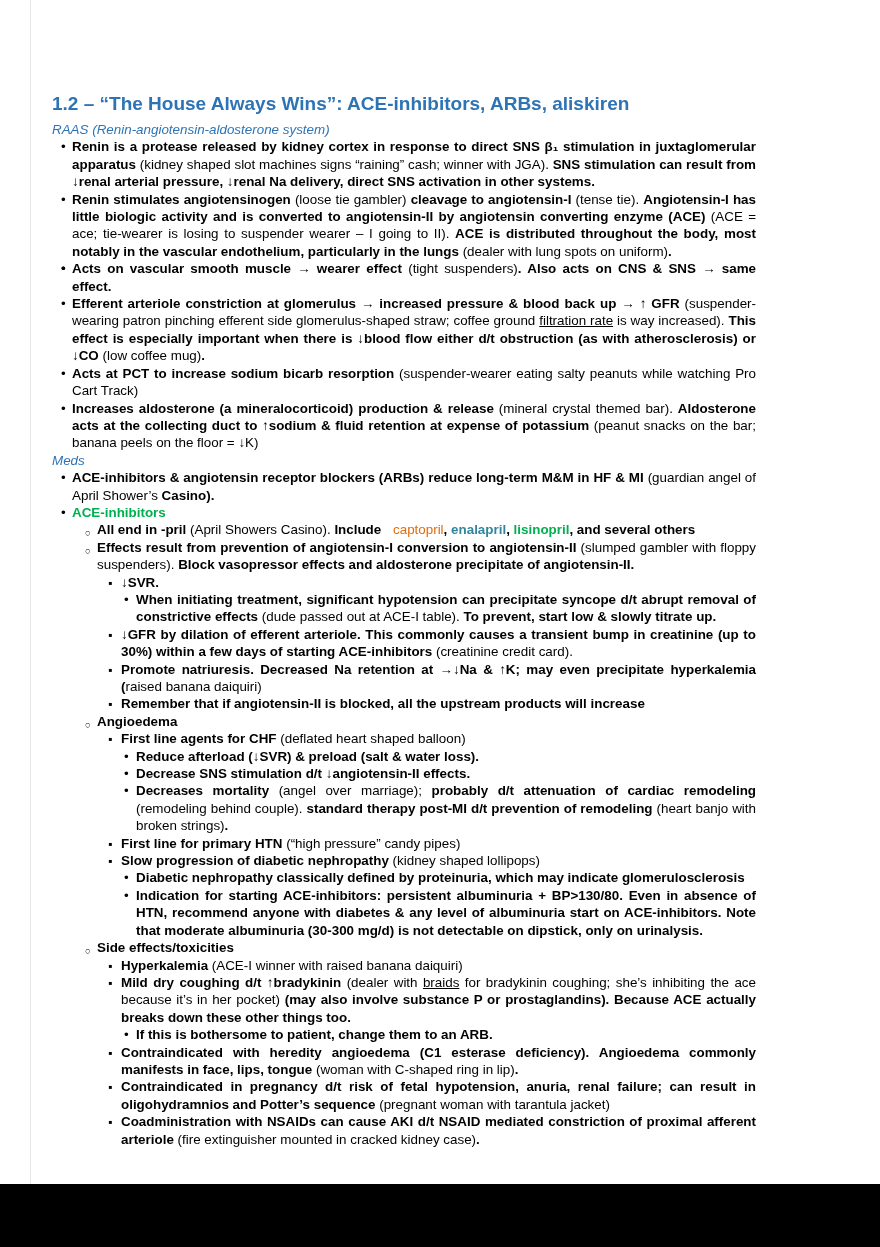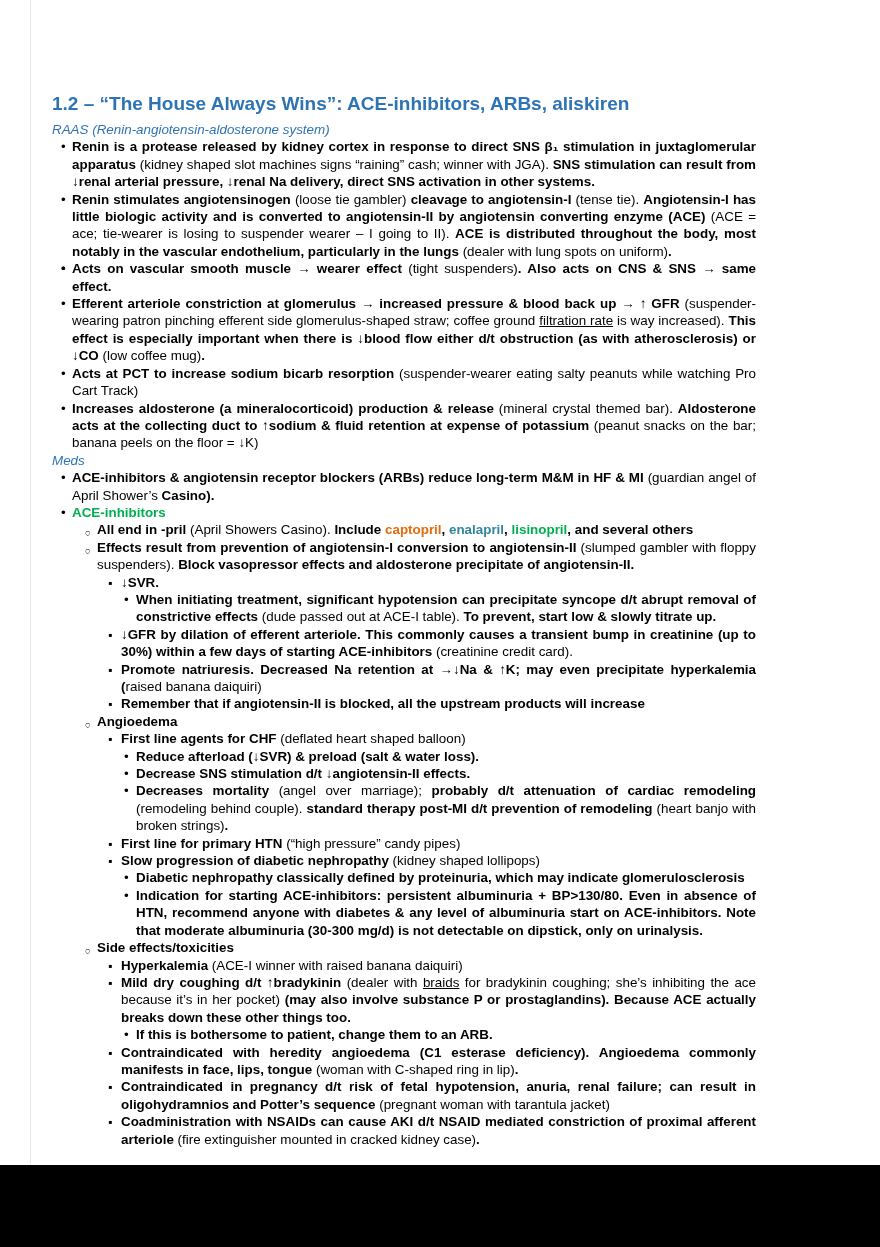--- a/index.html
+++ b/index.html
@@ -18,21 +18,21 @@
     width:880px;
     background:#fff;
     font-family:"Liberation Sans","DejaVu Sans",sans-serif;
     color:var(--text);
   }
   .page{
     position:relative;
     width:808px;
     min-height:1135px;
     background:var(--page-bg);
-    padding:92px 52px 17px 52px;
+    padding:92px 52px 36px 52px;
   }
   .edge-line{
     position:absolute;left:30px;top:0;bottom:0;width:1px;background:#e7e7e7;
   }
   .title{
     margin:0 0 5px 0;
     font-size:19px;line-height:24px;font-weight:700;
     color:var(--title-color);
   }
   .subheading{
@@ -46,21 +46,21 @@
   }
   .marker{position:absolute;line-height:17.4px;}
   .l1{padding-left:20px;} .l1 .marker{left:9px;}
   .l2{padding-left:45px;} .l2 .marker{left:33px;font-size:9.5px;top:3px;}
   .l3{padding-left:69px;} .l3 .marker{left:56px;font-size:12px;top:1px;}
   .l4{padding-left:84px;} .l4 .marker{left:72px;}
   .run-b{font-weight:700;}
   .run-r{font-weight:400;}
   .run-ru{font-weight:400;text-decoration:underline;}
   .run-gb{font-weight:700;color:var(--green);}
-  .run-ob{font-weight:700;color:var(--orange);}
+  .run-ob{font-weight:400;color:var(--orange);margin-left:8px;}
   .run-tb{font-weight:700;color:var(--teal);}
   .letterbox{
     width:880px;height:112px;background:var(--letterbox);position:relative;
   }
   .bottom-strip{
     position:absolute;left:0;right:0;bottom:0;height:6px;background:#262626;
   }
 </style>
 </head>
 <body>

